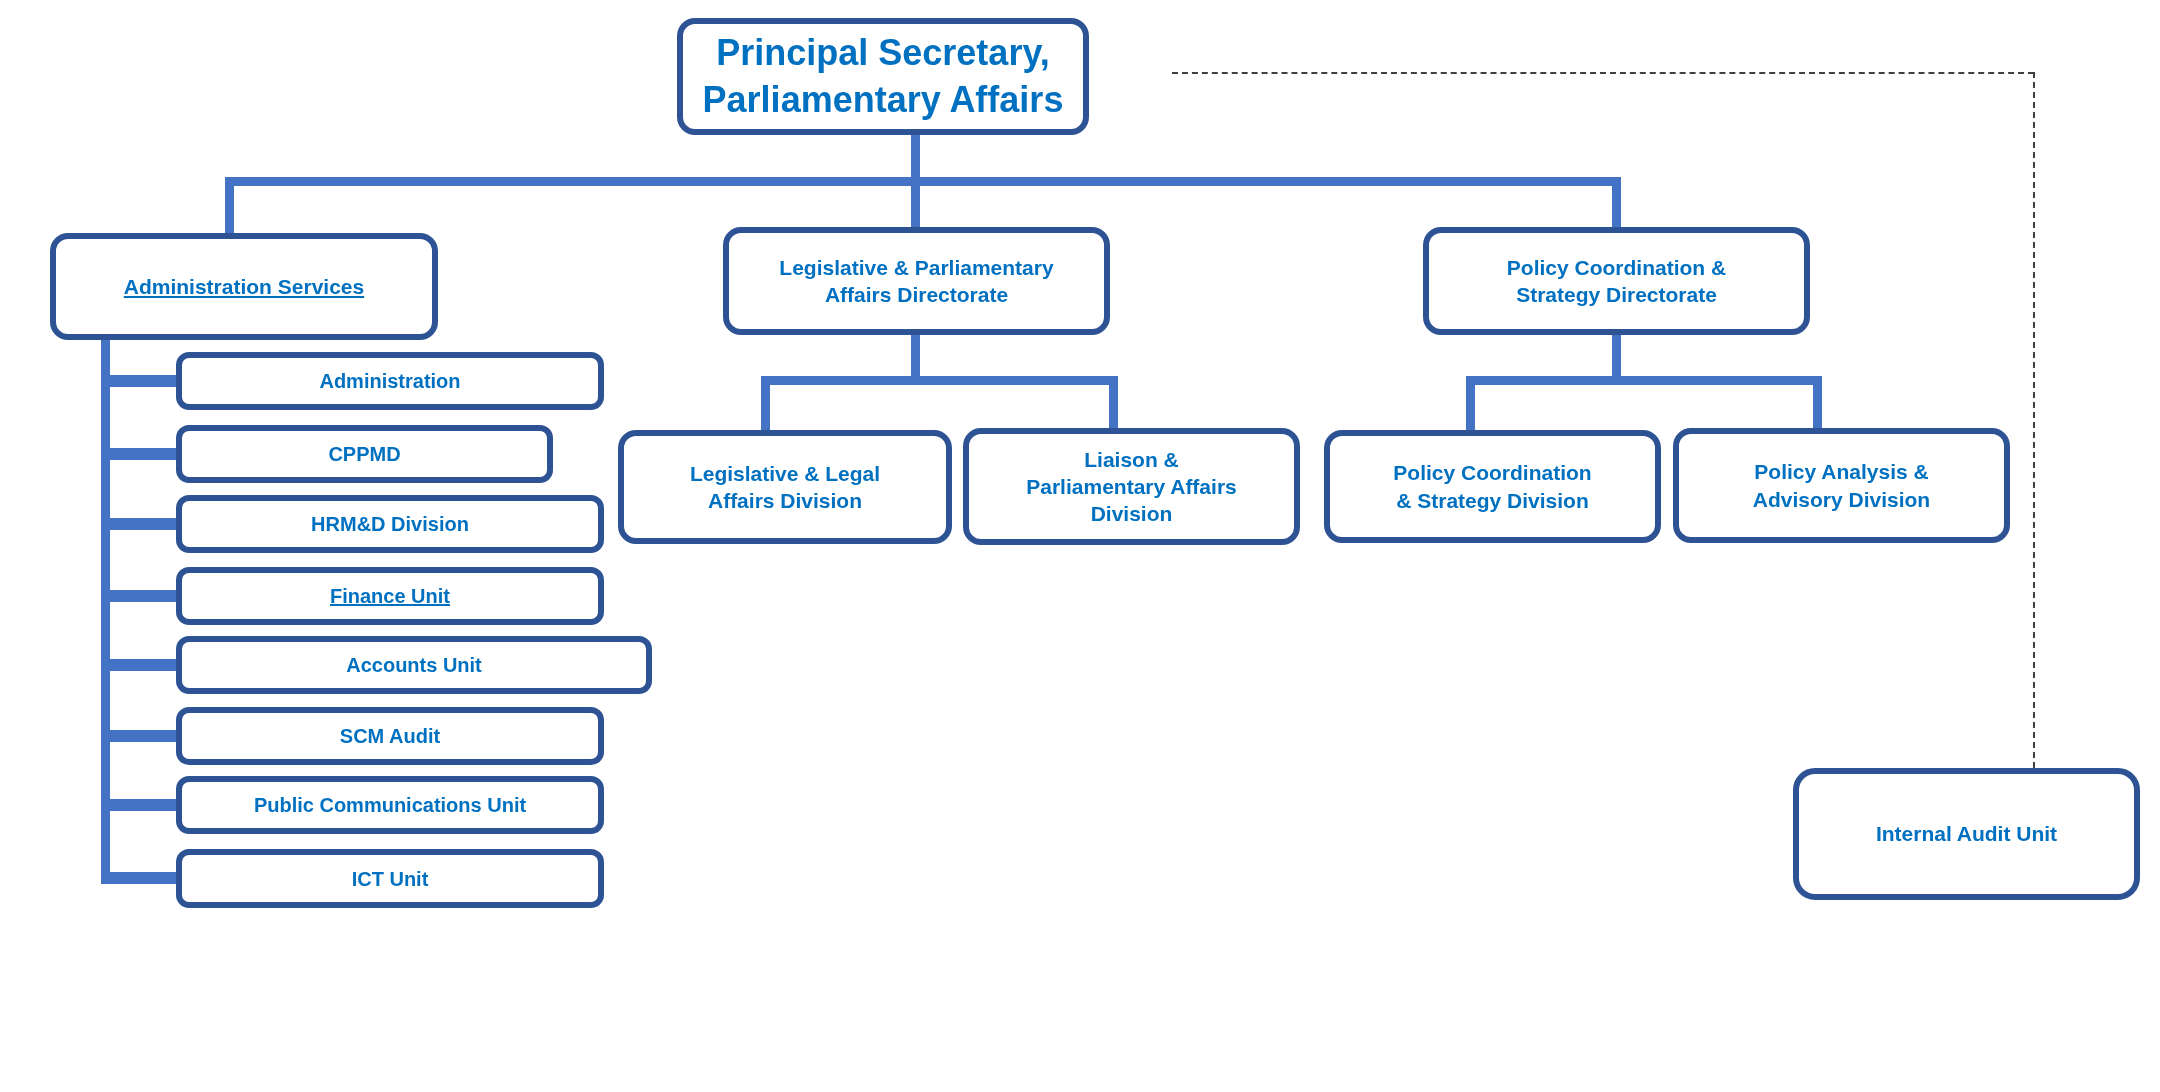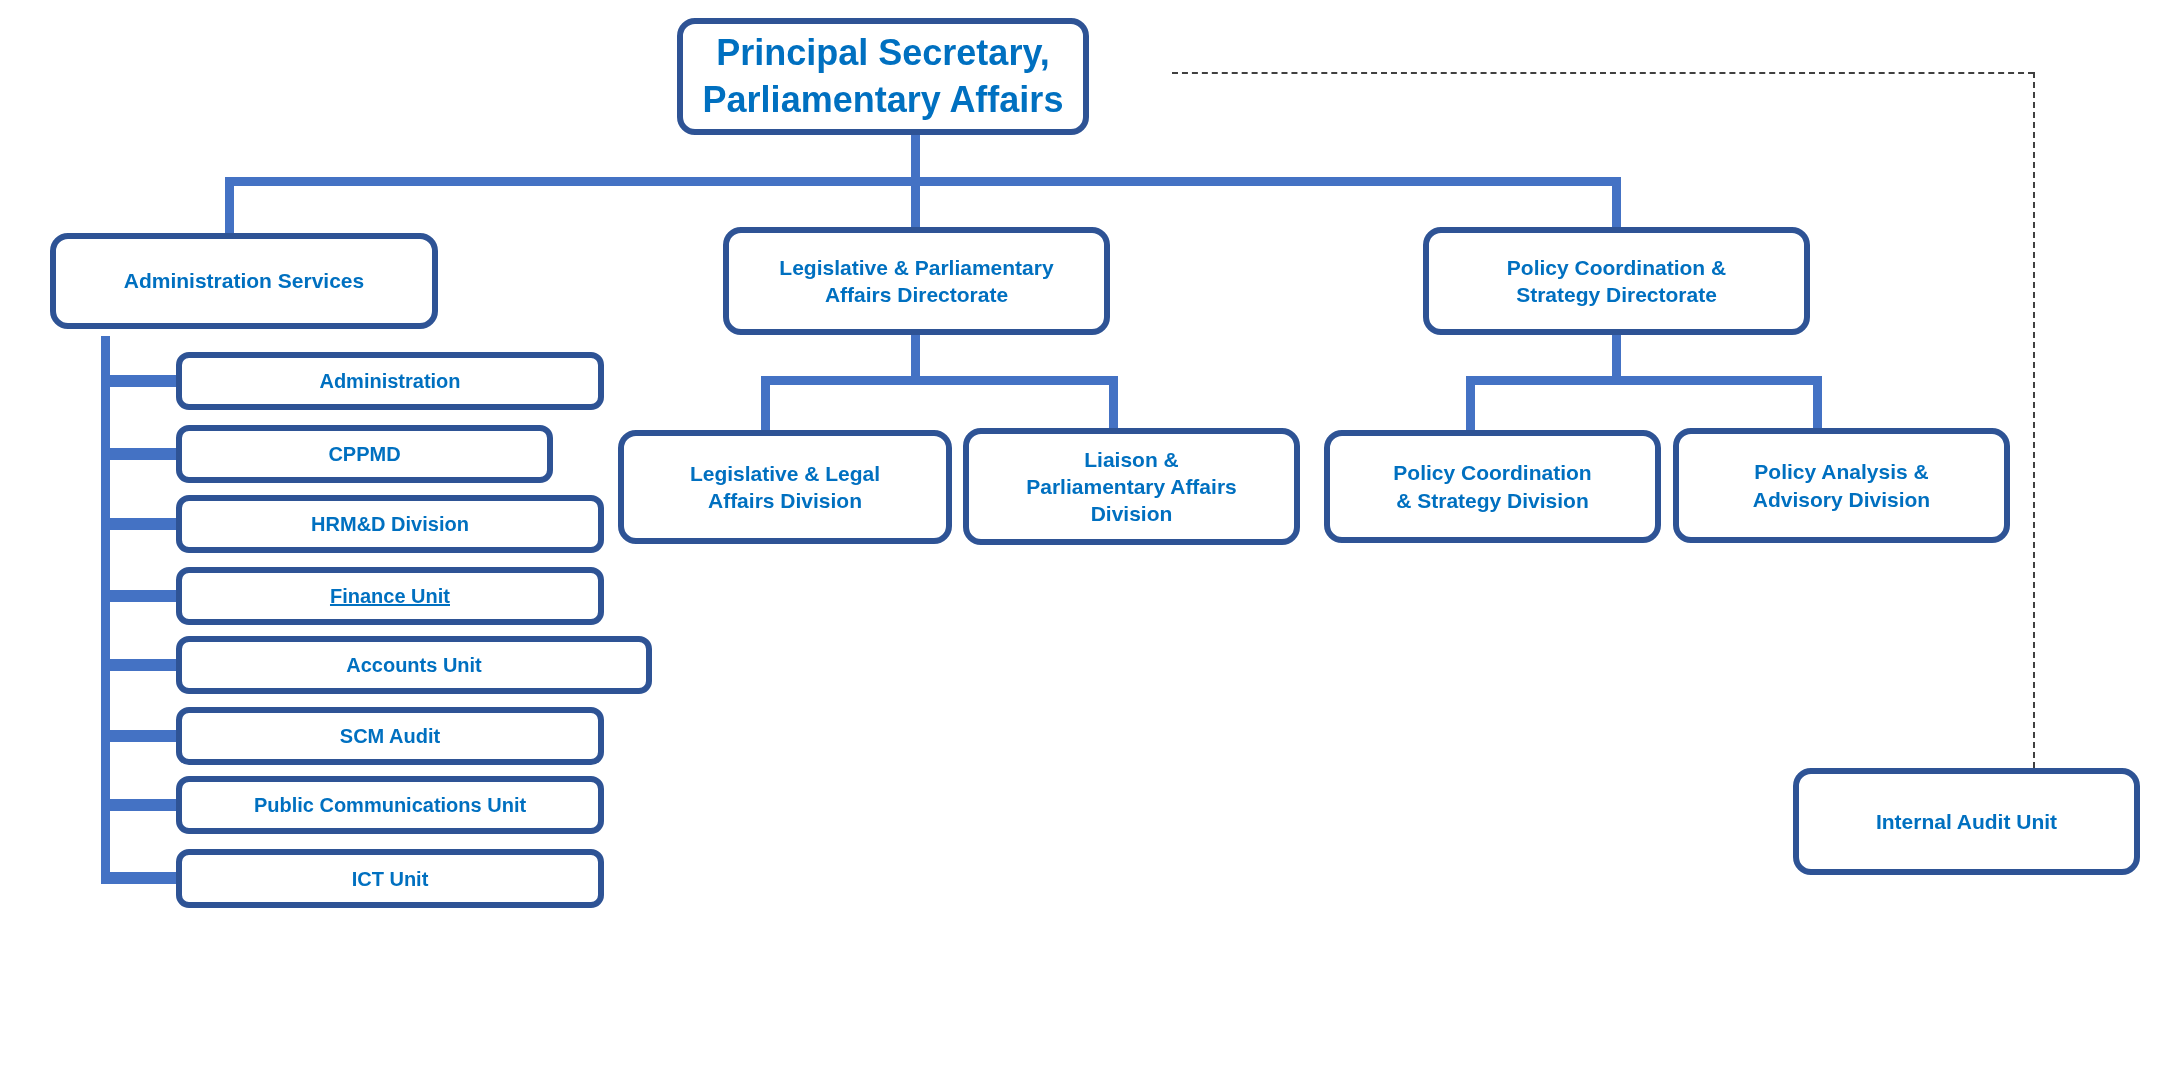--- a/index.html
+++ b/index.html
@@ -78,21 +78,21 @@
   <div class="conn" style="left:101px; top:730px; width:79px; height:12px;"></div>
   <div class="conn" style="left:101px; top:799px; width:79px; height:12px;"></div>
   <div class="conn" style="left:101px; top:872px; width:79px; height:12px;"></div>
 
   <div class="dotted-h" style="left:1172px; top:72px; width:862px;"></div>
   <div class="dotted-v" style="left:2033px; top:72px; height:696px;"></div>
 
   <div class="node" style="left:653px; top:18px; width:412px; height:117px; font-size:36px;margin-left:24px;">Principal  Secretary,
 Parliamentary Affairs</div>
 
-  <div class="node" style="left:50px; top:233px; width:388px; height:96px; font-size:21px;">Administration Services</div>
+  <div class="node" style="left:50px; top:233px; width:388px; height:107px; font-size:21px;text-decoration:underline;">Administration Services</div>
 
   <div class="node" style="left:723px; top:227px; width:387px; height:108px; font-size:21px;">Legislative &amp; Parliamentary
 Affairs Directorate</div>
 
   <div class="node" style="left:1423px; top:227px; width:387px; height:108px; font-size:21px;">Policy Coordination &amp;
 Strategy Directorate</div>
 
   <div class="node unit" style="left:176px; top:352px; width:428px; height:58px; font-size:20px;">Administration</div>
   <div class="node unit" style="left:176px; top:425px; width:377px; height:58px; font-size:20px;">CPPMD</div>
   <div class="node unit" style="left:176px; top:495px; width:428px; height:58px; font-size:20px;">HRM&amp;D Division</div>
@@ -106,15 +106,15 @@
 Affairs Division</div>
   <div class="node" style="left:963px; top:428px; width:337px; height:117px; font-size:21px;">Liaison &amp;
 Parliamentary Affairs
 Division</div>
 
   <div class="node" style="left:1324px; top:430px; width:337px; height:113px; font-size:21px;">Policy Coordination
 &amp; Strategy Division</div>
   <div class="node" style="left:1673px; top:428px; width:337px; height:115px; font-size:21px;">Policy Analysis &amp;
 Advisory Division</div>
 
-  <div class="node" style="left:1793px; top:768px; width:347px; height:107px; font-size:21px;">Internal Audit Unit</div>
+  <div class="node" style="left:1793px; top:768px; width:347px; height:132px; font-size:21px;border-radius:22px;">Internal Audit Unit</div>
 
 </div>
 
 </body></html>

